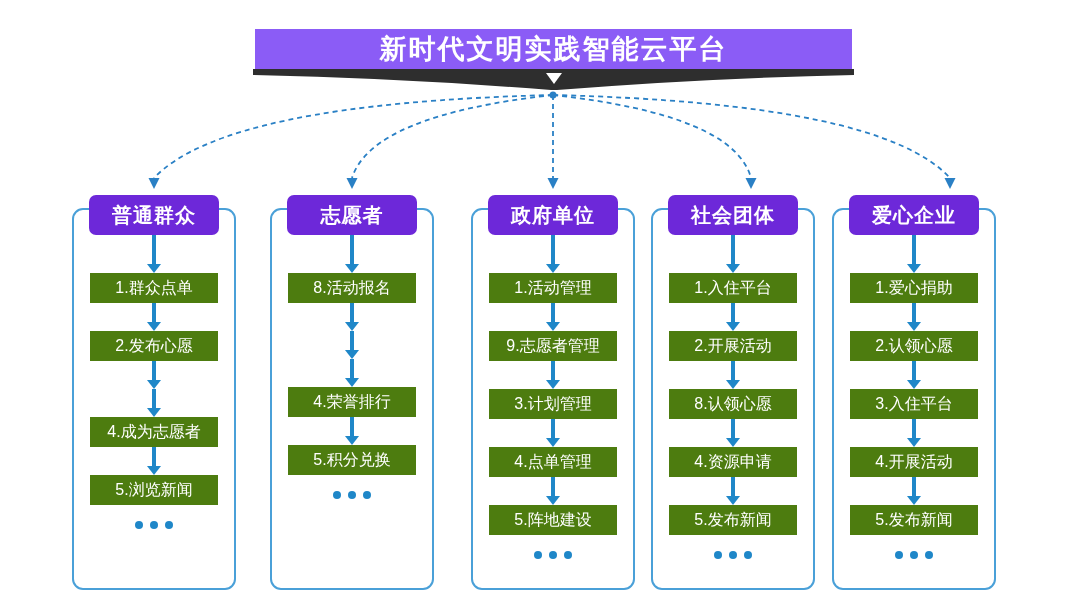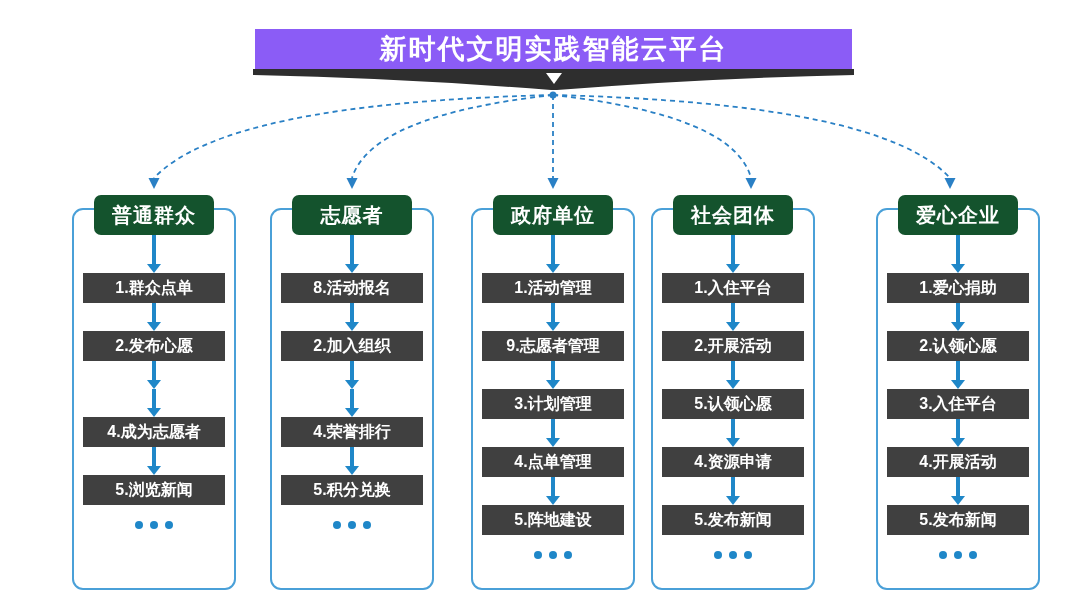--- a/index.html
+++ b/index.html
@@ -23,28 +23,28 @@
   .column { position:absolute; top:195px; width:164px; height:395px; }
   .col-border {
     position:absolute; left:0; top:13px; right:0; bottom:0;
     border:2px solid #4aa0d8; border-radius:11px; background:#ffffff;
   }
   .col-content {
     position:relative; width:100%; height:100%;
     display:flex; flex-direction:column; align-items:center;
   }
   .col-header {
-    width:120px; height:40px; flex:0 0 40px; background:#14532d; border-radius:7px;
+    width:130px; height:40px; flex:0 0 40px; background:#6d28d9; border-radius:7px;
     color:#ffffff; font-size:20px; font-weight:bold; letter-spacing:1px;
     display:flex; align-items:center; justify-content:center; z-index:2;
   }
   .step {
-    width:142px; height:30px; flex:0 0 30px; background:#404040;
+    width:128px; height:30px; flex:0 0 30px; background:#4d7c0f;
     color:#ffffff; font-size:16px;
-    display:flex; align-items:center; justify-content:center; z-index:2;font-weight:bold;
+    display:flex; align-items:center; justify-content:center; z-index:2;
   }
   .arrow { display:flex; flex-direction:column; align-items:center; z-index:2; }
   .arrow .shaft { width:4px; flex:1; background:#1f87c8; }
   .arrow .head {
     width:0; height:0; flex:0 0 9px;
     border-left:7px solid transparent; border-right:7px solid transparent;
     border-top:9px solid #1f87c8;
   }
   .arrow.long  { height:38px; flex:0 0 38px; }
   .arrow.short { height:28px; flex:0 0 28px; }
@@ -125,21 +125,20 @@
       <div class="col-header">志愿者</div>
       <div class="arrow long">
           <i class="shaft"></i>
           <i class="head"></i>
         </div>
       <div class="step">8.活动报名</div>
       <div class="arrow short">
           <i class="shaft"></i>
           <i class="head"></i>
         </div>
-      <div class="step">2.加入组织</div>
       <div class="arrow short">
           <i class="shaft"></i>
           <i class="head"></i>
         </div>
       <div class="arrow short">
           <i class="shaft"></i>
           <i class="head"></i>
         </div>
       <div class="step">4.荣誉排行</div>
       <div class="arrow short">
@@ -203,40 +202,40 @@
       <div class="step">1.入住平台</div>
       <div class="arrow short">
           <i class="shaft"></i>
           <i class="head"></i>
         </div>
       <div class="step">2.开展活动</div>
       <div class="arrow short">
           <i class="shaft"></i>
           <i class="head"></i>
         </div>
-      <div class="step">5.认领心愿</div>
+      <div class="step">8.认领心愿</div>
       <div class="arrow short">
           <i class="shaft"></i>
           <i class="head"></i>
         </div>
       <div class="step">4.资源申请</div>
       <div class="arrow short">
           <i class="shaft"></i>
           <i class="head"></i>
         </div>
       <div class="step">5.发布新闻</div>
       <div class="dots">
           <i></i>
           <i></i>
           <i></i>
         </div>
     </div>
   </div>
 
-  <div class="column" style="left:876px">
+  <div class="column" style="left:832px">
     <div class="col-border"></div>
     <div class="col-content">
       <div class="col-header">爱心企业</div>
       <div class="arrow long">
           <i class="shaft"></i>
           <i class="head"></i>
         </div>
       <div class="step">1.爱心捐助</div>
       <div class="arrow short">
           <i class="shaft"></i>

